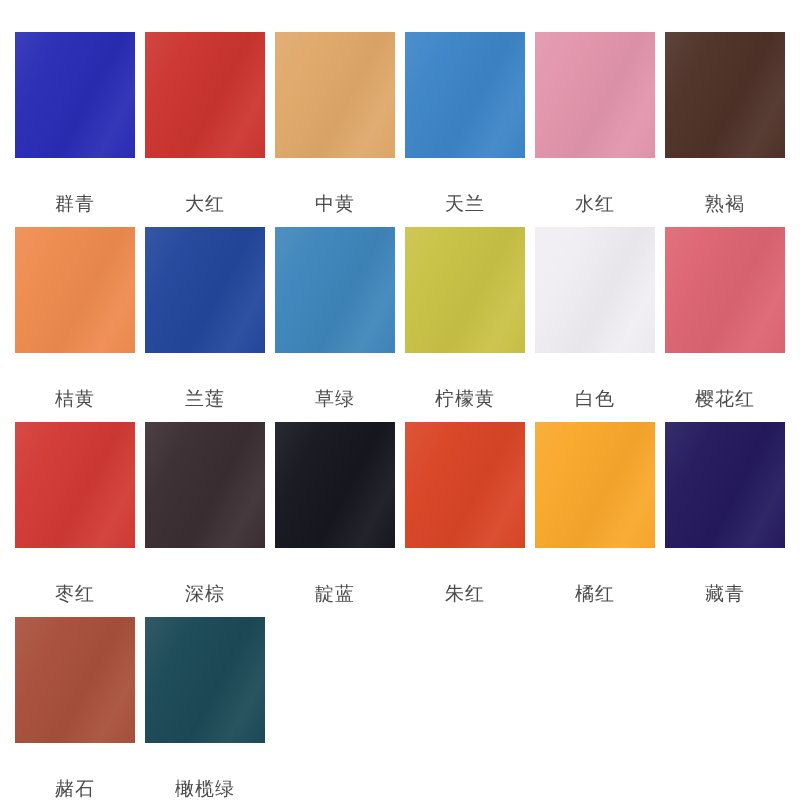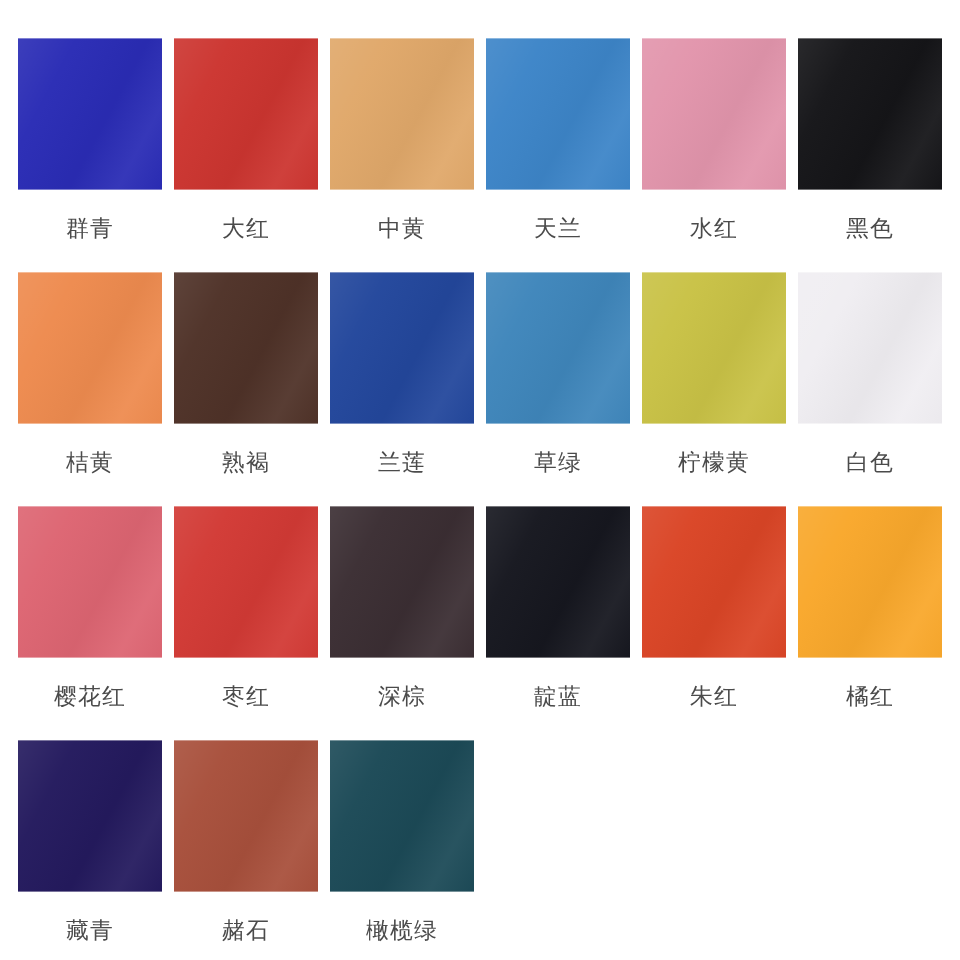--- a/index.html
+++ b/index.html
@@ -54,21 +54,21 @@
         rgba(255,255,255,0.02) 26%,
         rgba(0,0,0,0.035) 58%,
         rgba(255,255,255,0.055) 80%,
         rgba(0,0,0,0.02) 100%);
     pointer-events: none;
   }
 
   .swatch-label {
     width: 120px;
     text-align: center;
-    margin-top: 24px;
+    margin-top: 36px;
     font-size: 19px;
     line-height: 1.1;
     color: #4b4b4b;
     letter-spacing: 1px;
     white-space: nowrap;
   }
 </style>
 </head>
 <body>
 
@@ -87,30 +87,26 @@
     </div>
     <div class="swatch-cell">
       <div class="swatch-chip" style="background: rgb(61, 133, 200);"></div>
       <div class="swatch-label">天兰</div>
     </div>
     <div class="swatch-cell">
       <div class="swatch-chip" style="background: rgb(226, 149, 172);"></div>
       <div class="swatch-label">水红</div>
     </div>
     <div class="swatch-cell">
-      <div class="swatch-chip" style="background: rgb(21, 21, 24);"></div>
-      <div class="swatch-label">黑色</div>
+      <div class="swatch-chip" style="background: rgb(79, 50, 40);"></div>
+      <div class="swatch-label">熟褐</div>
     </div>
     <div class="swatch-cell">
       <div class="swatch-chip" style="background: rgb(238, 139, 79);"></div>
       <div class="swatch-label">桔黄</div>
-    </div>
-    <div class="swatch-cell">
-      <div class="swatch-chip" style="background: rgb(79, 50, 40);"></div>
-      <div class="swatch-label">熟褐</div>
     </div>
     <div class="swatch-cell">
       <div class="swatch-chip" style="background: rgb(35, 71, 156);"></div>
       <div class="swatch-label">兰莲</div>
     </div>
     <div class="swatch-cell">
       <div class="swatch-chip" style="background: rgb(63, 134, 187);"></div>
       <div class="swatch-label">草绿</div>
     </div>
     <div class="swatch-cell">

